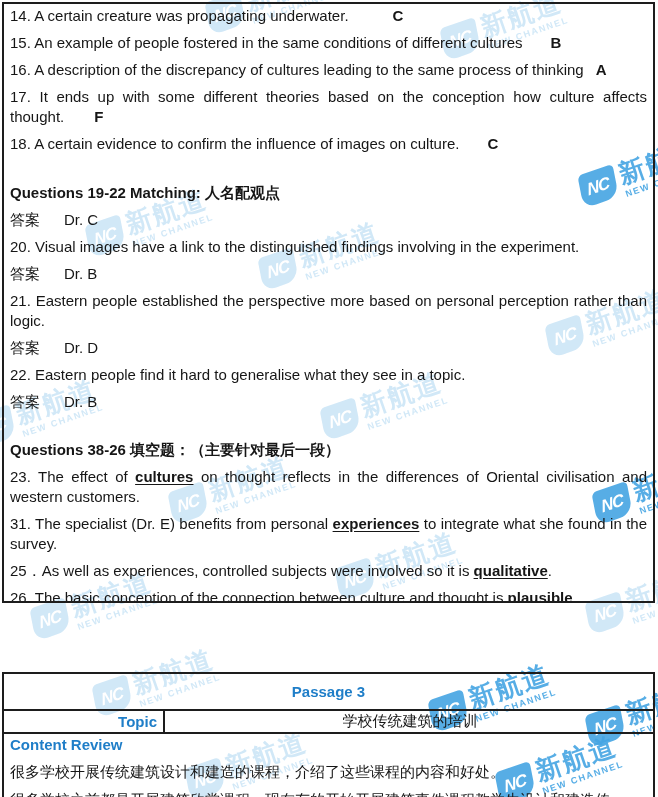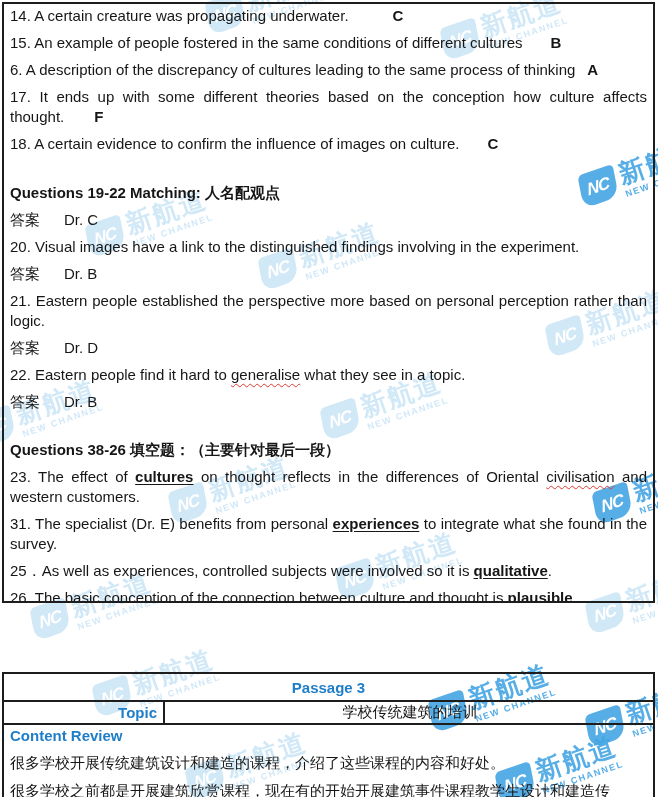--- a/index.html
+++ b/index.html
@@ -30,28 +30,28 @@
          background:transparent; }
   .box1 p{ margin:7px 0 0; line-height:20px; text-align:justify; }
   .box1 p.first{ margin-top:0; }
   .hd{ font-weight:bold; margin-top:29px !important; }
   .hd2{ font-weight:bold; margin-top:28px !important; }
   .ansletter{ font-weight:bold; }
   .pl44{ padding-left:44px; } .pl28{ padding-left:28px; }
   .pl12{ padding-left:12px; } .pl30{ padding-left:30px; }
   .drans{ margin-left:24px; }
   .blank{ font-weight:bold; text-decoration:underline; text-underline-offset:2px; }
-  .wavy{ text-decoration:underline; text-decoration-style:wavy; text-decoration-color:#e03a2f;
+  .wavy{ text-decoration-style:wavy; text-decoration-color:#e03a2f;
          text-decoration-thickness:1px; text-underline-offset:3px; text-decoration-skip-ink:none; }
 
   
   .ptable{ position:absolute; left:2px; top:672px; width:653px; z-index:1;
            border-collapse:collapse; font-size:15px; background:transparent; }
   .ptable td{ border:2px solid #1d1d1d; padding:1px 6px; }
-  .ptable .title-cell{ text-align:center; font-weight:bold; color:#1f7ec8; height:28px; }
+  .ptable .title-cell{ text-align:center; font-weight:bold; color:#1f7ec8; height:37px; }
   .ptable .topic-label{ width:161px; text-align:right; font-weight:bold; color:#1f7ec8; height:22px; }
   .ptable .topic-value{ text-align:center; height:22px;padding-left:8px; }
   .ptable .content-cell{ height:122px; vertical-align:top; padding-bottom:4px; }
   .cr-label{ font-weight:bold; color:#1f7ec8; line-height:19px; }
   .content-cell p{ margin:8px 0 0; line-height:20px; }
 </style>
 </head>
 <body>
 
 <div>
@@ -216,21 +216,21 @@
         <div class="cn">新航道</div>
         <div class="en">NEW CHANNEL</div>
       </div>
     </div>
 </div>
 
 <div class="box1">
 
   <p class="first"><span>14. A certain creature was propagating underwater.</span><span class="ansletter pl44">C</span></p>
   <p><span>15. An example of people fostered in the same conditions of different cultures</span><span class="ansletter pl28">B</span></p>
-  <p><span>6. A description of the discrepancy of cultures leading to the same process of thinking</span><span class="ansletter pl12">A</span></p>
+  <p><span>16. A description of the discrepancy of cultures leading to the same process of thinking</span><span class="ansletter pl12">A</span></p>
   <p><span>17. It ends up with some different theories based on the conception how culture affects thought.</span><span class="ansletter pl30">F</span></p>
   <p><span>18. A certain evidence to confirm the influence of images on culture.</span><span class="ansletter pl28">C</span></p>
 
   <p class="hd">Questions 19-22 Matching: 人名配观点</p>
 
   <p><span>答案</span><span class="drans">Dr. C</span></p>
 
   <p><span>20. Visual images have a link to the distinguished findings involving in the experiment.</span><span class="wavy"></span><span></span></p>
   <p><span>答案</span><span class="drans">Dr. B</span></p>
 

